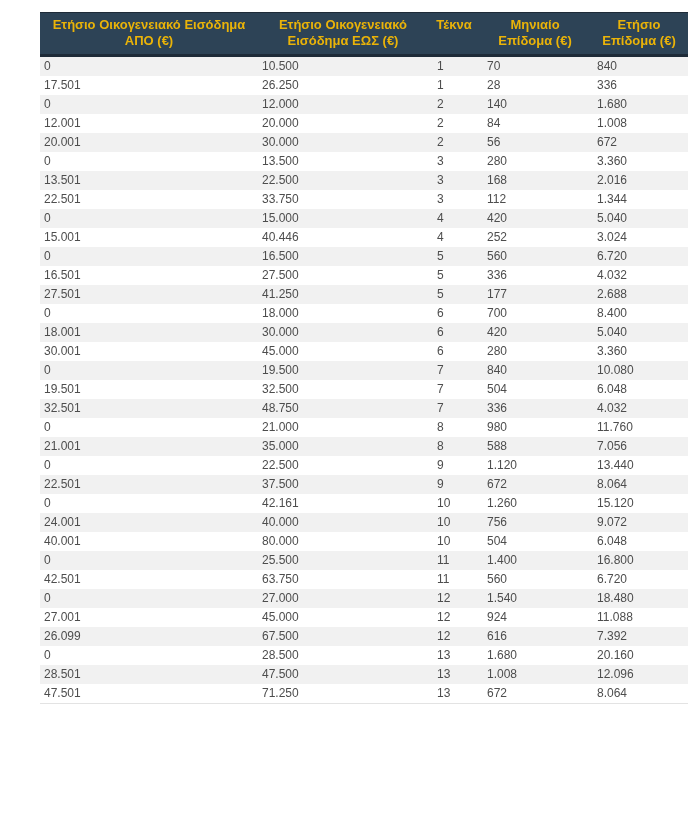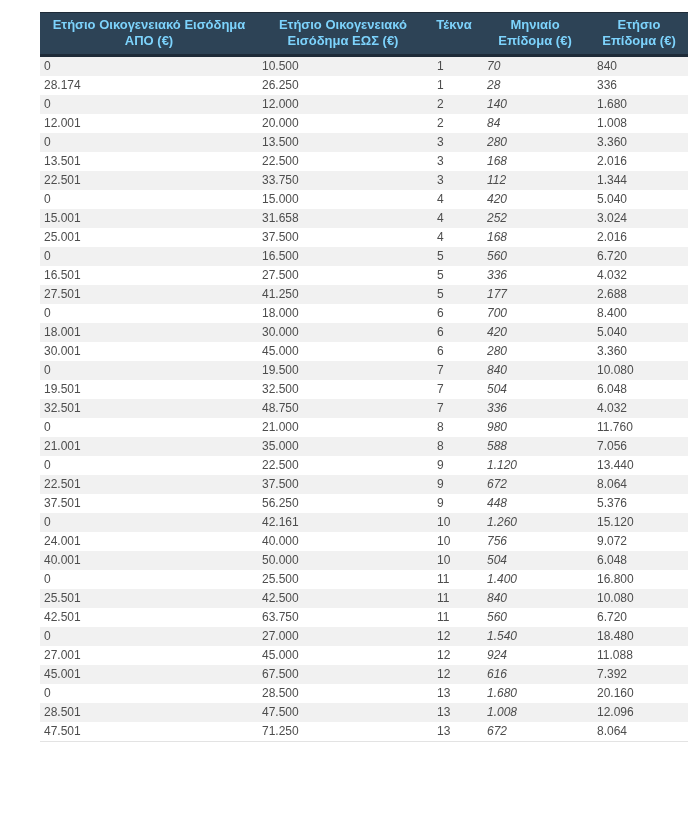--- a/index.html
+++ b/index.html
@@ -16,21 +16,21 @@
     top: 12px;
     width: 648px;
   }
   table.benefits {
     width: 648px;
     border-collapse: collapse;
     table-layout: fixed;
   }
   table.benefits thead th {
     background: #2d4356;
-    color: #7dd3fc;
+    color: #eab308;
     font-size: 13px;
     font-weight: bold;
     line-height: 16px;
     text-align: center;
     vertical-align: top;
     padding: 4px 2px 5px 2px;
     border-top: 1px solid #1e2b38;
     border-bottom: 3px solid #1e2b38;
   }
   table.benefits tbody td {
@@ -51,21 +51,21 @@
   }
   table.benefits tbody tr:last-child td {
     border-bottom: 1px solid #e3e3e3;
   }
   col.c1 { width: 218px; }
   col.c2 { width: 170px; }
   col.c3 { width: 52px; }
   col.c4 { width: 110px; }
   col.c5 { width: 98px; }
   table.benefits tbody td.col-2 { padding-left: 9px; }
-  table.benefits tbody td.col-3 { padding-left: 7px; font-style: italic; }
+  table.benefits tbody td.col-3 { padding-left: 7px; }
   table.benefits tbody td.col-4 { padding-left: 7px; }
 </style>
 </head>
 <body>
 
 <div class="table-wrap">
   <table class="benefits">
     <colgroup>
       <col class="c1">
         <col class="c2">
@@ -84,41 +84,48 @@
     </thead>
     <tbody>
         <tr>
           <td class="col-0">0</td>
           <td class="col-1">10.500</td>
           <td class="col-2">1</td>
           <td class="col-3">70</td>
           <td class="col-4">840</td>
         </tr>
         <tr>
-          <td class="col-0">28.174</td>
+          <td class="col-0">17.501</td>
           <td class="col-1">26.250</td>
           <td class="col-2">1</td>
           <td class="col-3">28</td>
           <td class="col-4">336</td>
         </tr>
         <tr>
           <td class="col-0">0</td>
           <td class="col-1">12.000</td>
           <td class="col-2">2</td>
           <td class="col-3">140</td>
           <td class="col-4">1.680</td>
         </tr>
         <tr>
           <td class="col-0">12.001</td>
           <td class="col-1">20.000</td>
           <td class="col-2">2</td>
           <td class="col-3">84</td>
           <td class="col-4">1.008</td>
         </tr>
         <tr>
+          <td class="col-0">20.001</td>
+          <td class="col-1">30.000</td>
+          <td class="col-2">2</td>
+          <td class="col-3">56</td>
+          <td class="col-4">672</td>
+        </tr>
+        <tr>
           <td class="col-0">0</td>
           <td class="col-1">13.500</td>
           <td class="col-2">3</td>
           <td class="col-3">280</td>
           <td class="col-4">3.360</td>
         </tr>
         <tr>
           <td class="col-0">13.501</td>
           <td class="col-1">22.500</td>
           <td class="col-2">3</td>
@@ -134,31 +141,24 @@
         </tr>
         <tr>
           <td class="col-0">0</td>
           <td class="col-1">15.000</td>
           <td class="col-2">4</td>
           <td class="col-3">420</td>
           <td class="col-4">5.040</td>
         </tr>
         <tr>
           <td class="col-0">15.001</td>
-          <td class="col-1">31.658</td>
+          <td class="col-1">40.446</td>
           <td class="col-2">4</td>
           <td class="col-3">252</td>
           <td class="col-4">3.024</td>
-        </tr>
-        <tr>
-          <td class="col-0">25.001</td>
-          <td class="col-1">37.500</td>
-          <td class="col-2">4</td>
-          <td class="col-3">168</td>
-          <td class="col-4">2.016</td>
         </tr>
         <tr>
           <td class="col-0">0</td>
           <td class="col-1">16.500</td>
           <td class="col-2">5</td>
           <td class="col-3">560</td>
           <td class="col-4">6.720</td>
         </tr>
         <tr>
           <td class="col-0">16.501</td>
@@ -238,60 +238,46 @@
           <td class="col-4">13.440</td>
         </tr>
         <tr>
           <td class="col-0">22.501</td>
           <td class="col-1">37.500</td>
           <td class="col-2">9</td>
           <td class="col-3">672</td>
           <td class="col-4">8.064</td>
         </tr>
         <tr>
-          <td class="col-0">37.501</td>
-          <td class="col-1">56.250</td>
-          <td class="col-2">9</td>
-          <td class="col-3">448</td>
-          <td class="col-4">5.376</td>
-        </tr>
-        <tr>
           <td class="col-0">0</td>
           <td class="col-1">42.161</td>
           <td class="col-2">10</td>
           <td class="col-3">1.260</td>
           <td class="col-4">15.120</td>
         </tr>
         <tr>
           <td class="col-0">24.001</td>
           <td class="col-1">40.000</td>
           <td class="col-2">10</td>
           <td class="col-3">756</td>
           <td class="col-4">9.072</td>
         </tr>
         <tr>
           <td class="col-0">40.001</td>
-          <td class="col-1">50.000</td>
+          <td class="col-1">80.000</td>
           <td class="col-2">10</td>
           <td class="col-3">504</td>
           <td class="col-4">6.048</td>
         </tr>
         <tr>
           <td class="col-0">0</td>
           <td class="col-1">25.500</td>
           <td class="col-2">11</td>
           <td class="col-3">1.400</td>
           <td class="col-4">16.800</td>
-        </tr>
-        <tr>
-          <td class="col-0">25.501</td>
-          <td class="col-1">42.500</td>
-          <td class="col-2">11</td>
-          <td class="col-3">840</td>
-          <td class="col-4">10.080</td>
         </tr>
         <tr>
           <td class="col-0">42.501</td>
           <td class="col-1">63.750</td>
           <td class="col-2">11</td>
           <td class="col-3">560</td>
           <td class="col-4">6.720</td>
         </tr>
         <tr>
           <td class="col-0">0</td>
@@ -301,21 +287,21 @@
           <td class="col-4">18.480</td>
         </tr>
         <tr>
           <td class="col-0">27.001</td>
           <td class="col-1">45.000</td>
           <td class="col-2">12</td>
           <td class="col-3">924</td>
           <td class="col-4">11.088</td>
         </tr>
         <tr>
-          <td class="col-0">45.001</td>
+          <td class="col-0">26.099</td>
           <td class="col-1">67.500</td>
           <td class="col-2">12</td>
           <td class="col-3">616</td>
           <td class="col-4">7.392</td>
         </tr>
         <tr>
           <td class="col-0">0</td>
           <td class="col-1">28.500</td>
           <td class="col-2">13</td>
           <td class="col-3">1.680</td>

